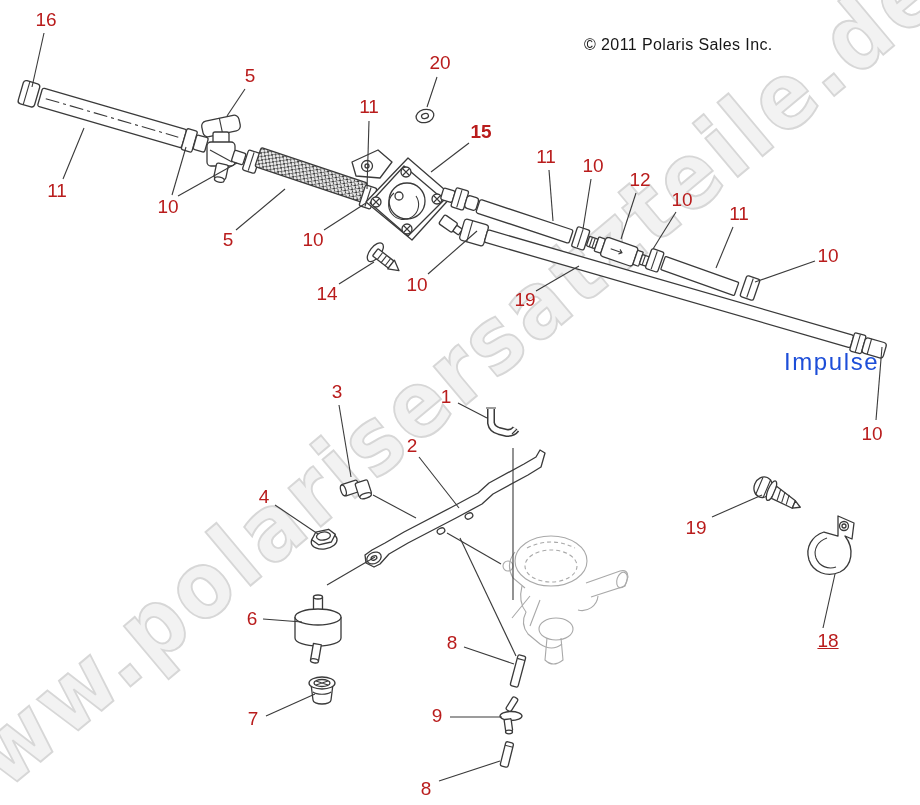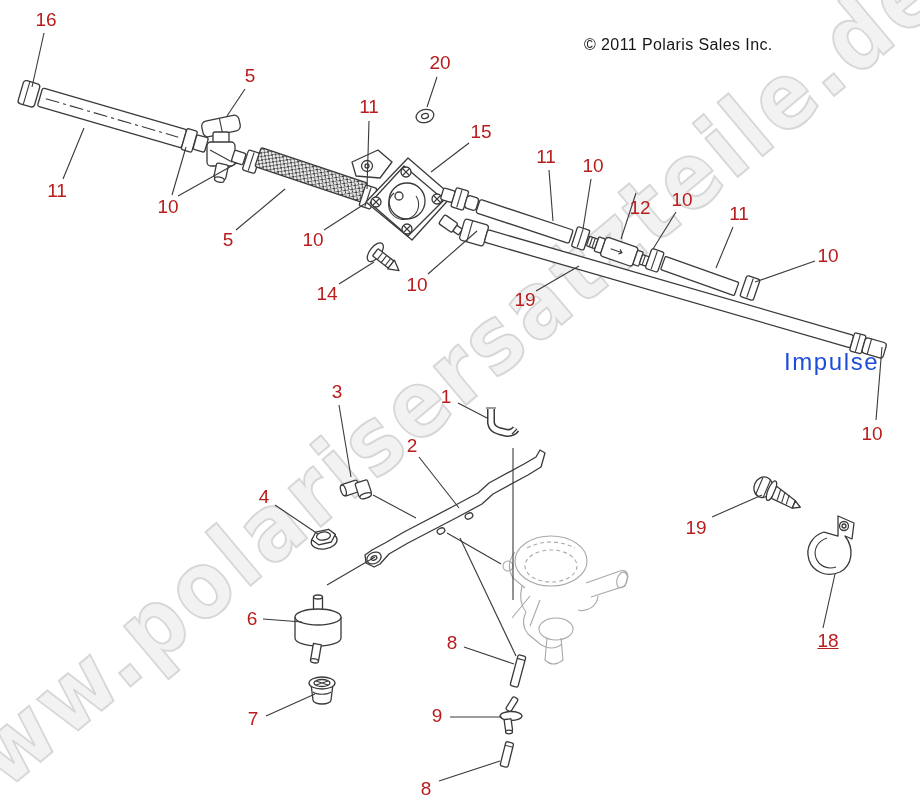--- a/index.html
+++ b/index.html
@@ -299,28 +299,28 @@
   <div class="copyright">© 2011 Polaris Sales Inc.</div>
   <div class="impulse">Impulse</div>
   <div id="callout-layer">
       <div class="callout" style="left: 46px; top: 20px;">16</div>
       <div class="callout" style="left: 57px; top: 191px;">11</div>
       <div class="callout" style="left: 250px; top: 76px;">5</div>
       <div class="callout" style="left: 168px; top: 207px;">10</div>
       <div class="callout" style="left: 228px; top: 240px;">5</div>
       <div class="callout" style="left: 369px; top: 107px;">11</div>
       <div class="callout" style="left: 440px; top: 63px;">20</div>
-      <div class="callout" style="left: 481px; top: 132px;">15</div>
+      <div class="callout" style="left: 481px; top: 132px; font-weight: bold;">15</div>
       <div class="callout" style="left: 313px; top: 240px;">10</div>
       <div class="callout" style="left: 327px; top: 294px;">14</div>
       <div class="callout" style="left: 417px; top: 285px;">10</div>
       <div class="callout" style="left: 525px; top: 300px;">19</div>
       <div class="callout" style="left: 546px; top: 157px;">11</div>
       <div class="callout" style="left: 593px; top: 166px;">10</div>
-      <div class="callout" style="left: 640px; top: 180px; margin-top: 28px;">12</div>
+      <div class="callout" style="left: 640px; top: 180px;">12</div>
       <div class="callout" style="left: 682px; top: 200px;">10</div>
       <div class="callout" style="left: 739px; top: 214px;">11</div>
       <div class="callout" style="left: 828px; top: 256px;">10</div>
       <div class="callout" style="left: 872px; top: 434px;">10</div>
       <div class="callout" style="left: 446px; top: 397px;">1</div>
       <div class="callout" style="left: 337px; top: 392px;">3</div>
       <div class="callout" style="left: 412px; top: 446px;">2</div>
       <div class="callout" style="left: 264px; top: 497px;">4</div>
       <div class="callout" style="left: 696px; top: 528px;">19</div>
       <div class="callout" style="left: 828px; top: 641px; text-decoration: underline;">18</div>

